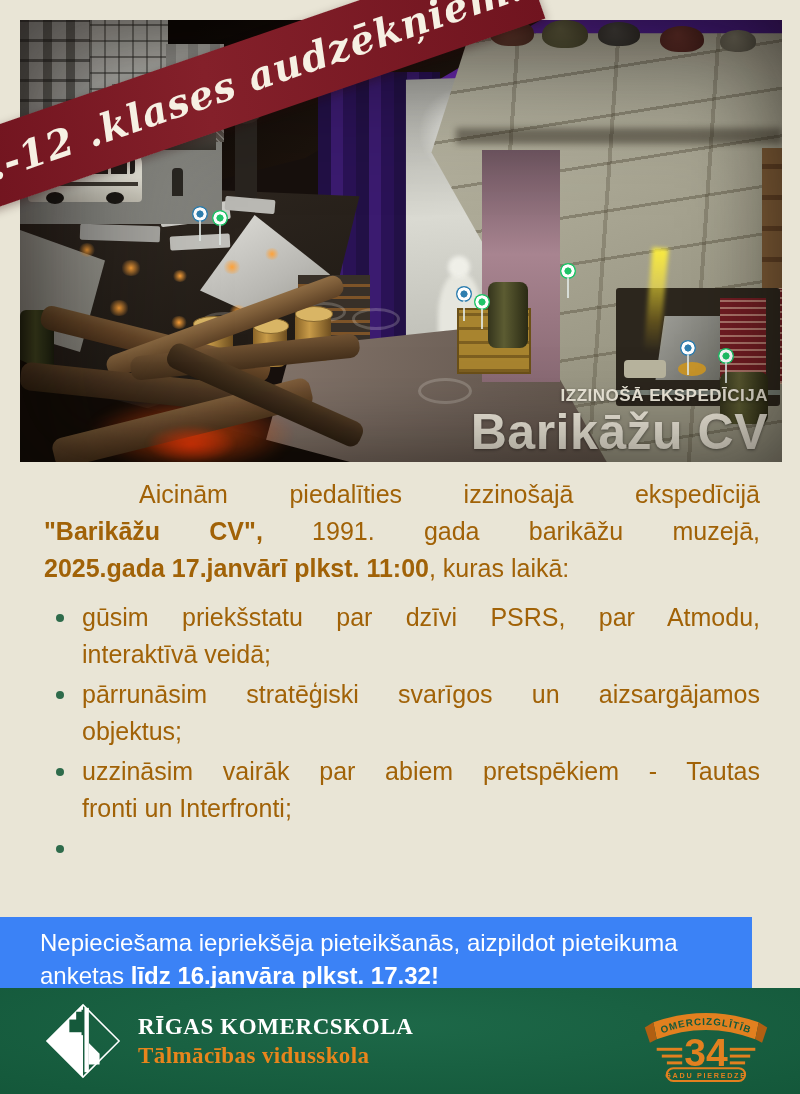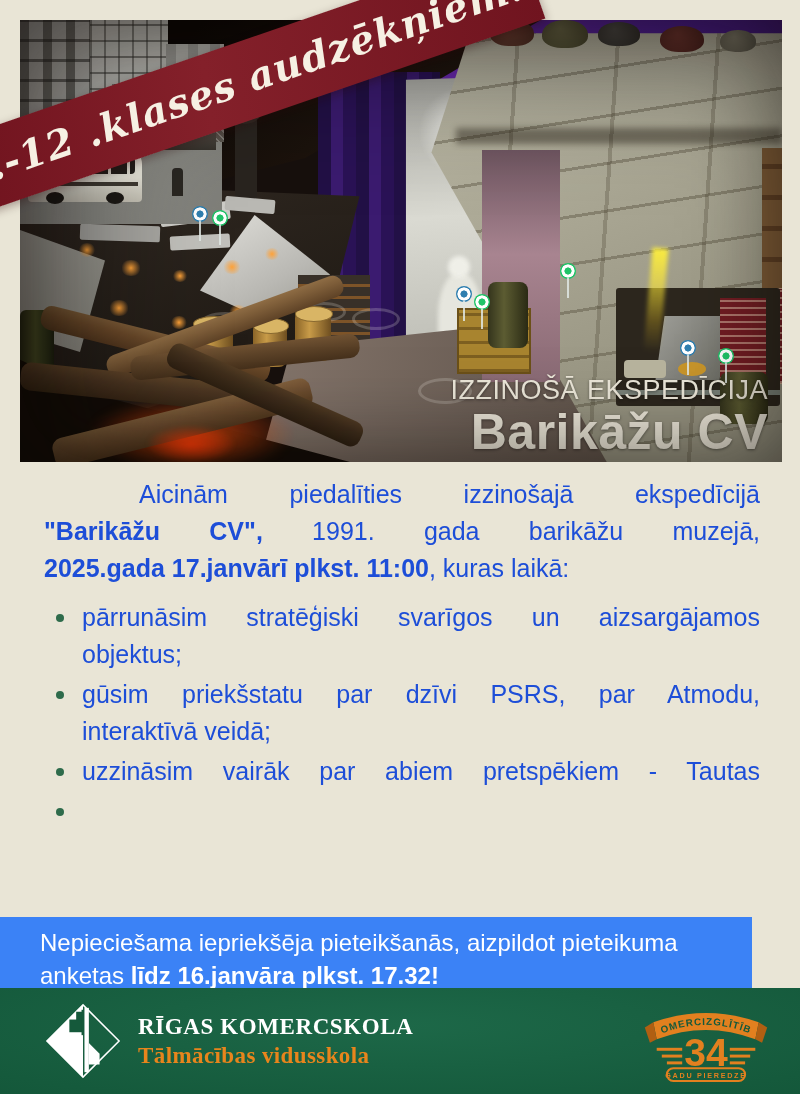--- a/index.html
+++ b/index.html
@@ -93,36 +93,36 @@
   .bus{left:8px;top:128px;width:114px;height:54px;border-radius:12px 16px 4px 4px;
      background:linear-gradient(180deg,#eceade 55%,#c9c5b8);}
   .bus-win{left:7px;top:9px;width:100px;height:17px;
      background:repeating-linear-gradient(90deg,#23201c 0 16px,#e7e4d8 16px 19px);border-radius:4px;}
   .bus-stripe{left:4px;top:34px;width:106px;height:4px;background:#413c34;}
   .wheel{background:#1d1a16;border-radius:50%;}
   .ped{left:152px;top:148px;width:11px;height:28px;border-radius:4px 4px 0 0;background:#2a2722;}
 
   .hero-text{right:14px;bottom:4px;text-align:right;z-index:11;color:#ece7d9;
      text-shadow:0 1px 3px rgba(10,10,10,.45);}
-  .hero-tagline{font-size:27px;font-weight:400;letter-spacing:.5px;}
+  .hero-tagline{font-size:17px;font-weight:700;letter-spacing:.5px;}
   .hero-title{font-size:50px;font-weight:700;line-height:1.04;letter-spacing:.5px;}
   .vignette{left:0;top:0;right:0;bottom:0;z-index:12;pointer-events:none;
      box-shadow:inset 0 0 90px rgba(14,8,4,.45),inset 60px 40px 140px rgba(8,4,2,.45);}
 
   
   .ribbon{position:absolute;left:-70px;top:148px;width:624px;height:78px;z-index:20;
      transform:rotate(-19deg);transform-origin:0 0;
      background:linear-gradient(100deg,#6e121d,#84202a 45%,#70141f);
      box-shadow:0 3px 10px rgba(40,10,10,.35);}
   .ribbon span{display:block;width:100%;text-align:center;line-height:76px;
      font-family:"DejaVu Serif",serif;font-style:italic;font-weight:700;font-size:39px;
      color:#f6f0e3;letter-spacing:1px;padding-left:14px;box-sizing:border-box;}
 
   
-  .copy{position:absolute;left:44px;top:476px;width:716px;color:#1d4ed8;font-size:25px;line-height:37px;}
+  .copy{position:absolute;left:44px;top:476px;width:716px;color:#a16207;font-size:25px;line-height:37px;}
   .jline{text-align:justify;text-align-last:justify;}
   .intro{margin:0 0 12px 0;}
   .intro .ind{text-indent:95px;}
   .copy b{font-weight:700;}
   ul.bullets{list-style:none;margin:0;padding:0;}
   ul.bullets li{position:relative;padding-left:38px;margin-bottom:3px;}
   ul.bullets li::before{content:"";position:absolute;left:12px;top:15px;width:8px;height:8px;border-radius:50%;background:#2e6b4b;}
 
   
   .notice{position:absolute;left:0;top:917px;width:752px;height:71px;background:#3b82f6;color:#ffffff;
@@ -271,29 +271,30 @@
   </div>
 
   <div class="copy">
     <div class="intro">
       <div class="jline ind">Aicinām piedalīties izzinošajā ekspedīcijā</div>
       <div class="jline"><b>"Barikāžu CV",</b> <span>1991. gada barikāžu muzejā,</span></div>
       <div><b>2025.gada 17.janvārī plkst. 11:00</b><span>, kuras laikā:</span></div>
     </div>
     <ul class="bullets">
       <li>
+        <div class="jline">gūsim priekšstatu par dzīvi PSRS, par Atmodu,</div>
+        <div>interaktīvā veidā;</div>
+      </li>
+      <li>
         <div class="jline">pārrunāsim stratēģiski svarīgos un aizsargājamos</div>
         <div>objektus;</div>
       </li>
       <li>
-        <div class="jline">gūsim priekšstatu par dzīvi PSRS, par Atmodu,</div>
-        <div>interaktīvā veidā;</div>
-      </li>
-      <li>
         <div class="jline">uzzināsim vairāk par abiem pretspēkiem - Tautas</div>
+        <div>fronti un Interfronti;</div>
       </li>
       <li>
       </li>
     </ul>
   </div>
 
   <div class="notice">
     <div>Nepieciešama iepriekšēja pieteikšanās, aizpildot pieteikuma</div>
     <div><span>anketas</span> <b>līdz 16.janvāra plkst. 17.32!</b></div>
   </div>

